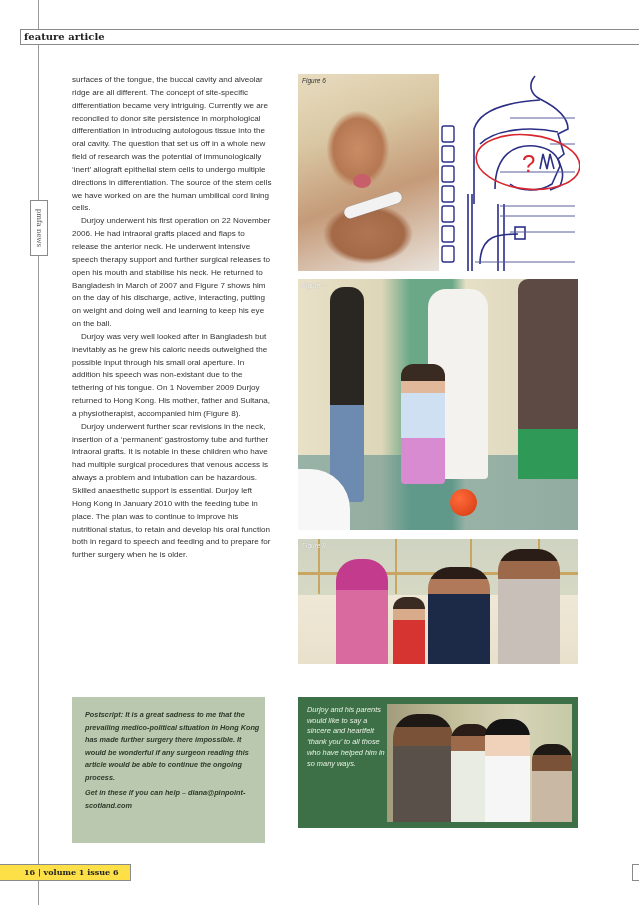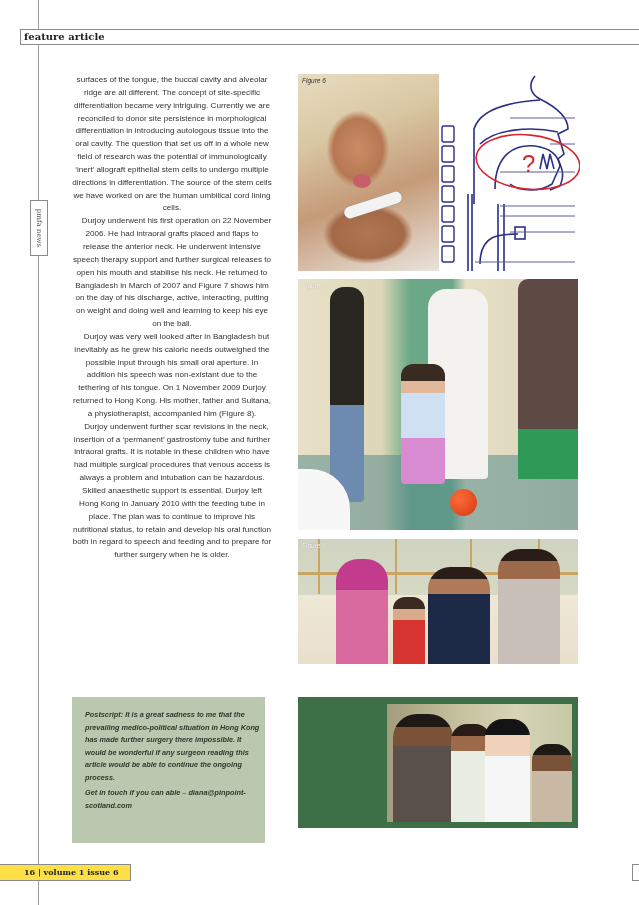--- a/index.html
+++ b/index.html
@@ -20,21 +20,21 @@
     position: absolute; left: 30px; top: 200px; width: 16px; height: 54px;
     border: 1px solid #8a8a8a; background: #fff;
   }
   .side-tab span {
     position: absolute; left: 50%; top: 50%;
     transform: translate(-50%, -50%) rotate(90deg);
     font-family: "DejaVu Serif", serif; font-size: 7px; color: #555; white-space: nowrap;
   }
   .body-text {
     position: absolute; left: 72px; top: 74px; width: 200px;
-    font-size: 8.1px; line-height: 12.85px; color: #333; text-align: center;
+    font-size: 8.1px; line-height: 12.85px; color: #333; text-align: left;
   }
   .body-text p { margin: 0; }
   .body-text p.indent { text-indent: 9px; }
   .figure {
     position: absolute; overflow: hidden;
   }
   .fig-label {
     position: absolute; left: 4px; top: 3px; font-style: italic; font-size: 6.5px; color: #fff;
     text-shadow: 0 0 1px rgba(0,0,0,0.4);
   }
@@ -187,24 +187,25 @@
   <div class="win w4"></div>
   <div class="m1"></div>
   <div class="kid"></div>
   <div class="m2"></div>
   <div class="m3"></div>
   <span class="fig-label">Figure 8</span>
 </div>
 
 <div class="postscript">
   <p class="ps1">Postscript: It is a great sadness to me that the prevailing medico-political situation in Hong Kong has made further surgery there impossible. It would be wonderful if any surgeon reading this article would be able to continue the ongoing process.</p>
-  <p class="ps2">Get in touch if you can able – diana@pinpoint-scotland.com</p>
+  <p class="ps2">Get in these if you can help – diana@pinpoint-scotland.com</p>
 </div>
 
 <div class="thanks-box">
+  <p>Durjoy and his parents would like to say a sincere and heartfelt ‘thank you’ to all those who have helped him in so many ways.</p>
   <div class="thanks-photo">
     <div class="a"></div>
     <div class="b"></div>
     <div class="c"></div>
     <div class="d"></div>
   </div>
 </div>
 
 <div class="footer-box">
   <span>16 | volume 1 issue 6</span>

